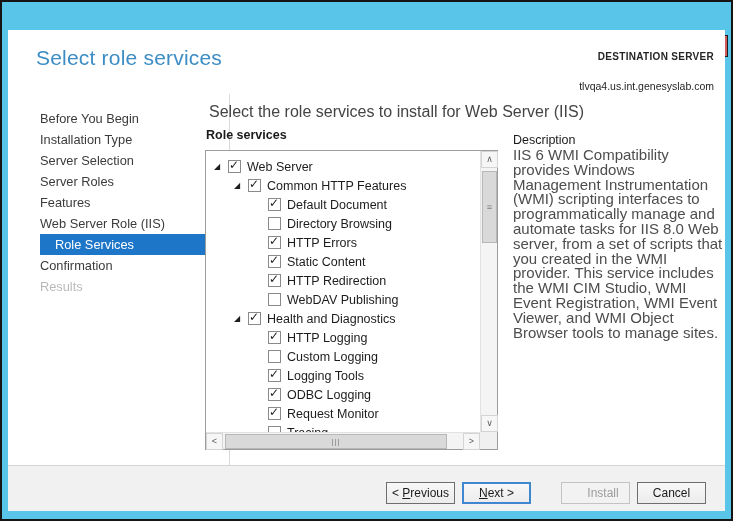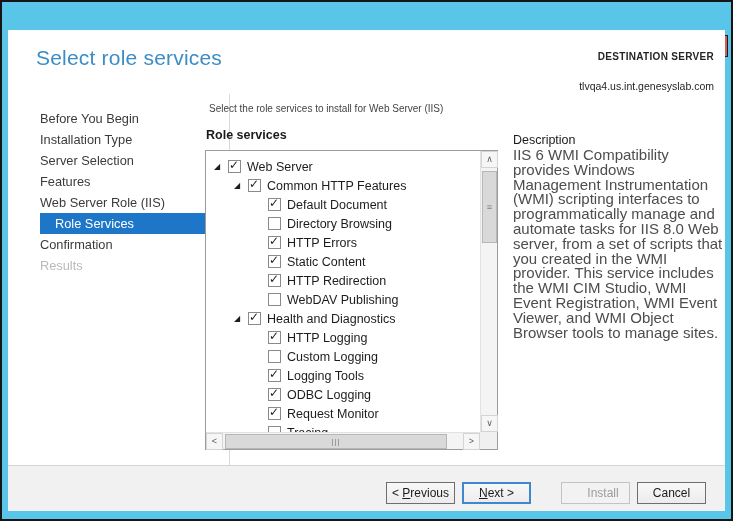--- a/index.html
+++ b/index.html
@@ -33,21 +33,21 @@
   .destination .dest-label { font-size:10px; font-weight:700; letter-spacing:.3px; }
   .destination .dest-server { font-size:10.5px; margin-top:18px; }
 
   
   .content { position:absolute; top:64px; left:0; right:0; bottom:46px; }
   .sidebar { position:absolute; left:0; top:0; bottom:0; width:222px; border-right:1px solid #d9d9d9; padding-top:14px; }
   .side-item { height:21px; line-height:21px; margin-left:32px; font-size:12.8px; color:#3b3b3b; cursor:default; white-space:nowrap; }
   .side-item.selected { background:var(--selected_blue,#1e76c8); color:#fff; padding-left:15px; }
   .side-item.disabled { color:#b9b9b9; }
 
-  .instruction { position:absolute; left:201px; top:9px; font-size:10px; color:#444; }
+  .instruction { position:absolute; left:201px; top:9px; font-size:16px; color:#444; }
   .list-label  { position:absolute; left:198px; top:34px; font-size:12.5px; font-weight:700; color:#1a1a1a; }
 
   
   .listbox { position:absolute; left:197px; top:56px; width:293px; height:300px;
              border:1px solid #9c9c9c; background:#fff; }
   .tree-viewport { position:absolute; left:0; top:0; right:17px; bottom:17px; overflow:hidden; padding-top:6px; }
   .tree-row { height:19px; display:flex; align-items:center; white-space:nowrap; }
   .expander { width:14px; font-size:8px; color:#1d1d1d; text-align:center; flex:0 0 14px; line-height:19px; }
   .expander.hidden { visibility:hidden; }
   .checkbox { width:13px; height:13px; border:1px solid #8a8a8a; background:#fff; margin:0 6px 0 4px;
@@ -114,20 +114,21 @@
       <div class="dest-label">DESTINATION SERVER</div>
       <div class="dest-server">tlvqa4.us.int.genesyslab.com</div>
     </div>
 
     <div class="content">
 
       <div class="sidebar">
           <div class="side-item normal">Before You Begin</div>
           <div class="side-item normal">Installation Type</div>
           <div class="side-item normal">Server Selection</div>
+          <div class="side-item normal">Server Roles</div>
           <div class="side-item normal">Features</div>
           <div class="side-item normal">Web Server Role (IIS)</div>
           <div class="side-item selected">Role Services</div>
           <div class="side-item normal">Confirmation</div>
           <div class="side-item disabled">Results</div>
         </div>
 
       <div class="instruction">Select the role services to install for Web Server (IIS)</div>
       <div class="list-label">Role services</div>
 

